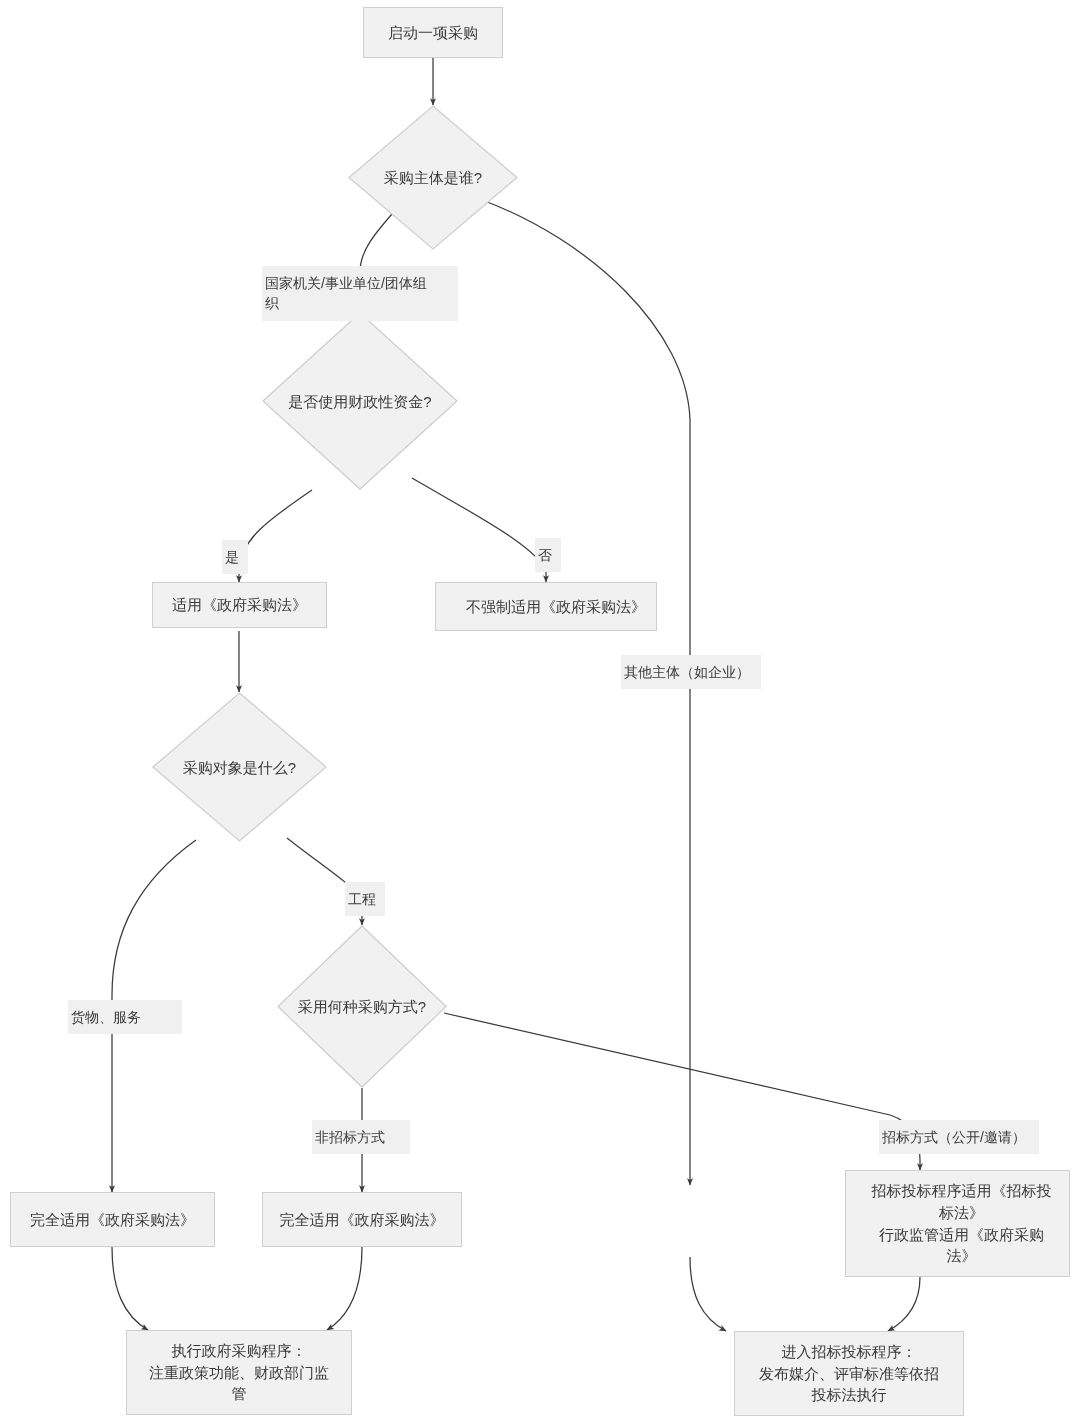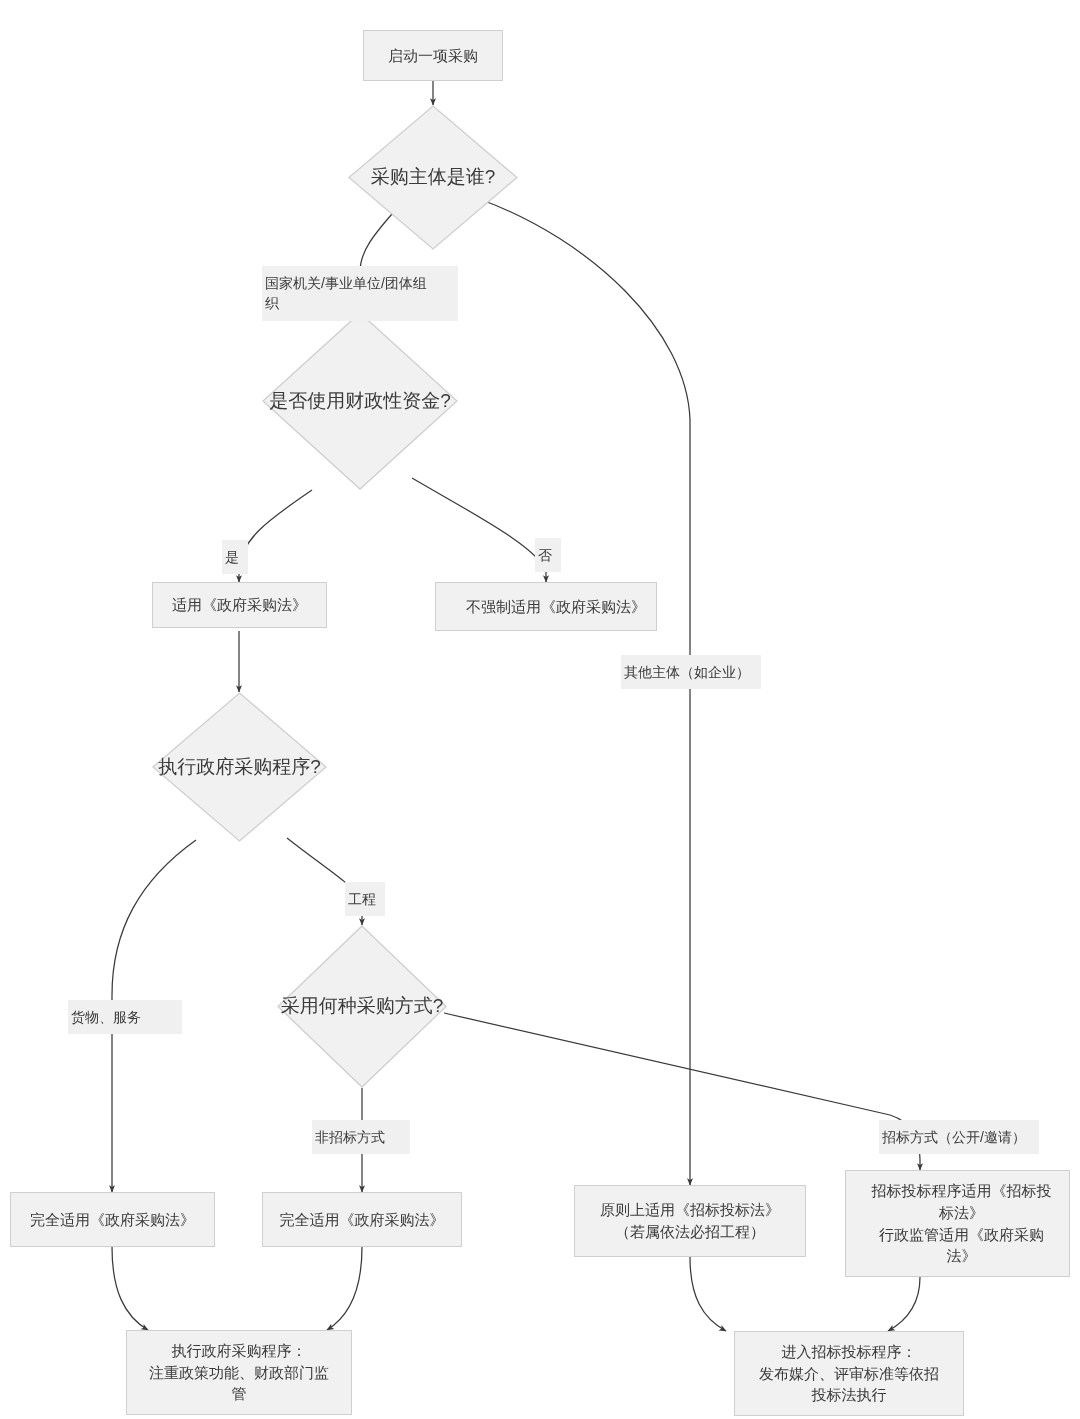--- a/index.html
+++ b/index.html
@@ -54,21 +54,21 @@
     position: absolute;
     left: 0;
     top: 0;
     width: 100%;
     height: 100%;
     display: flex;
     align-items: center;
     justify-content: center;
     text-align: center;
     color: #3a3a3a;
-    font-size: 19px;
+    font-size: 15px;
     line-height: 1.4;
     white-space: pre-line;
     pointer-events: none;
   }
   .edge-label {
     position: absolute;
     background: #f0f0f0;
     color: #3a3a3a;
     font-size: 14px;
     line-height: 1.45;
@@ -115,21 +115,21 @@
       <path d="M112,1247 C112,1290 124,1316 148,1330" marker-end="url(#arrow)"></path>
 
       <path d="M362,1247 C362,1292 348,1317 327,1330" marker-end="url(#arrow)"></path>
 
       <path d="M690,1257 C690,1296 702,1318 726,1331" marker-end="url(#arrow)"></path>
 
       <path d="M920,1277 C920,1302 908,1320 888,1331" marker-end="url(#arrow)"></path>
     </g>
   </svg>
 
-  <div class="node" style="left:363px; top:7px; width:140px; height:51px;margin-top:23px;">启动一项采购</div>
+  <div class="node" style="left:363px; top:7px; width:140px; height:51px;">启动一项采购</div>
 
   <div class="decision" style="left:348px; top:105px; width:170px; height:145px;">
     <svg class="dia-shape" viewBox="0 0 170 145" preserveAspectRatio="none">
       <polygon points="85,1 169,72.5 85,144 1,72.5" fill="#f1f1f1" stroke="#cfcfcf" stroke-width="1.3"></polygon>
     </svg>
     <div class="dia-label">采购主体是谁?</div>
   </div>
 
   <div class="edge-label" style="left:262px; top:266px; width:196px;">国家机关/事业单位/团体组
 织</div>
@@ -148,21 +148,21 @@
   <div class="node" style="left:152px; top:582px; width:175px; height:46px;">适用《政府采购法》</div>
 
   <div class="node" style="left:435px; top:582px; width:222px; height:49px;padding-left:20px;">不强制适用《政府采购法》</div>
 
   <div class="edge-label" style="left:621px; top:655px; width:140px;">其他主体（如企业）</div>
 
   <div class="decision" style="left:152px; top:692px; width:175px; height:150px;">
     <svg class="dia-shape" viewBox="0 0 175 150" preserveAspectRatio="none">
       <polygon points="87.5,1 174,75 87.5,149 1,75" fill="#f1f1f1" stroke="#cfcfcf" stroke-width="1.3"></polygon>
     </svg>
-    <div class="dia-label">执行政府采购程序?</div>
+    <div class="dia-label">采购对象是什么?</div>
   </div>
 
   <div class="edge-label" style="left:345px; top:882px; width:40px;">工程</div>
 
   <div class="edge-label" style="left:68px; top:1000px; width:114px;">货物、服务</div>
 
   <div class="decision" style="left:277px; top:925px; width:170px; height:163px;">
     <svg class="dia-shape" viewBox="0 0 170 163" preserveAspectRatio="none">
       <polygon points="85,1 169,81.5 85,162 1,81.5" fill="#f1f1f1" stroke="#cfcfcf" stroke-width="1.3"></polygon>
     </svg>
@@ -170,22 +170,20 @@
   </div>
 
   <div class="edge-label" style="left:312px; top:1120px; width:98px;">非招标方式</div>
 
   <div class="edge-label" style="left:879px; top:1120px; width:160px;">招标方式（公开/邀请）</div>
 
   <div class="node" style="left:10px; top:1192px; width:205px; height:55px;">完全适用《政府采购法》</div>
 
   <div class="node" style="left:262px; top:1192px; width:200px; height:55px;">完全适用《政府采购法》</div>
 
-  <div class="node" style="left:574px; top:1185px; width:232px; height:72px;">原则上适用《招标投标法》
-（若属依法必招工程）</div>
 
   <div class="node" style="left:845px; top:1170px; width:225px; height:107px;padding-left:8px;">招标投标程序适用《招标投
 标法》
 行政监管适用《政府采购
 法》</div>
 
   <div class="node" style="left:126px; top:1330px; width:226px; height:85px;">执行政府采购程序：
 注重政策功能、财政部门监
 管</div>
 

